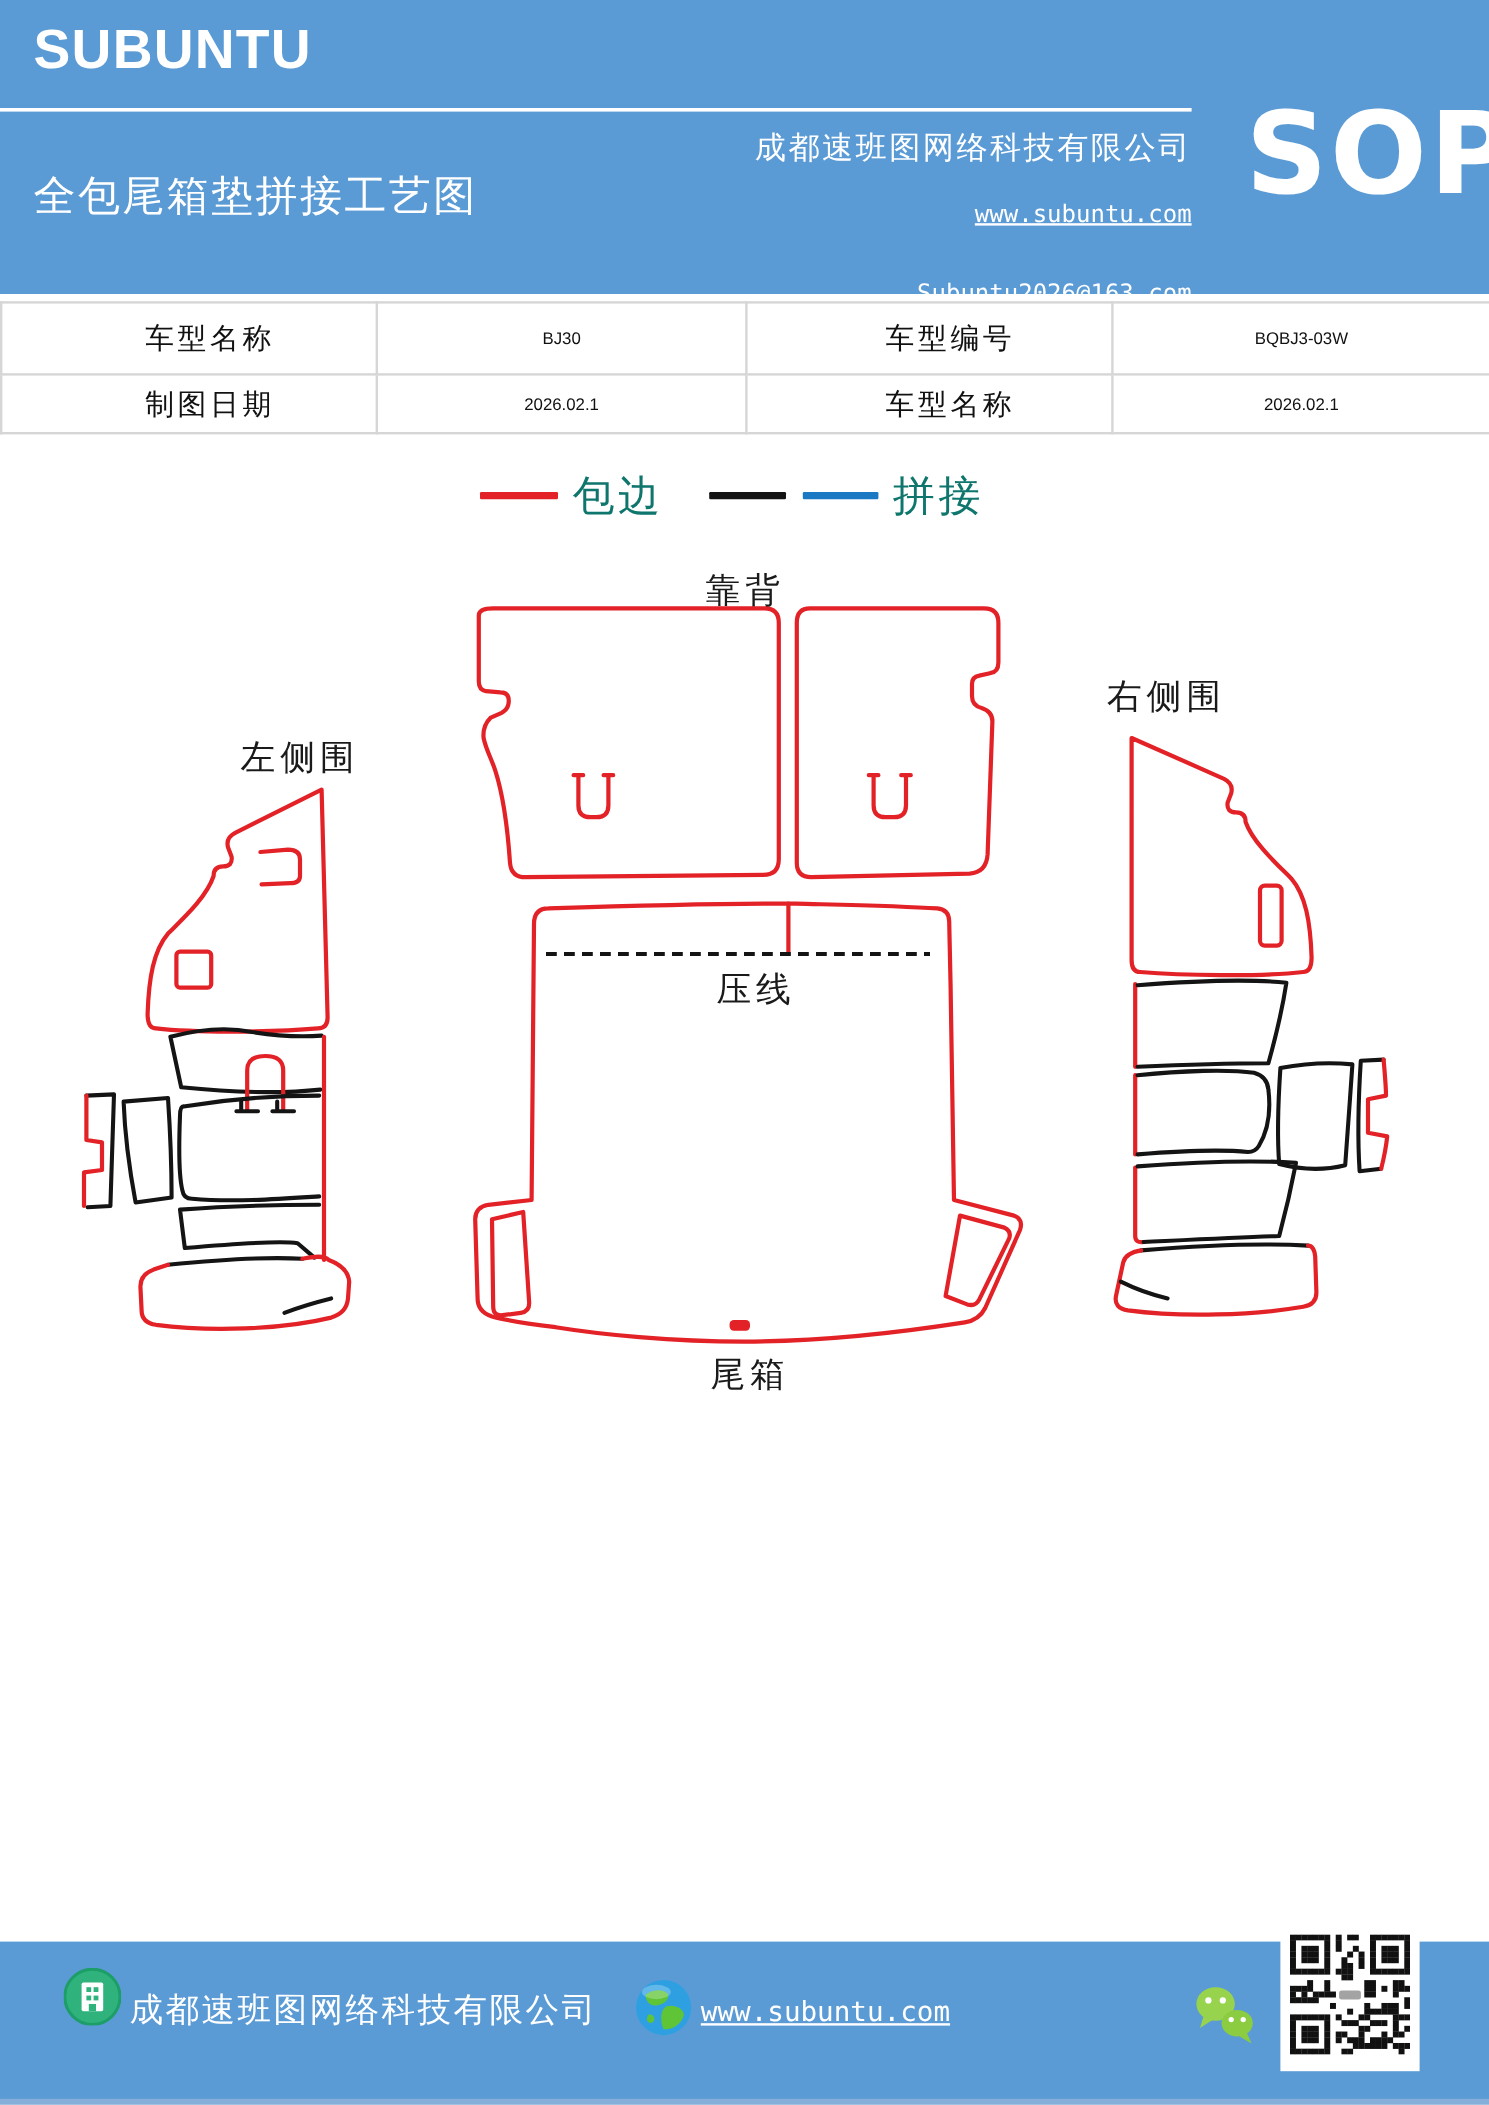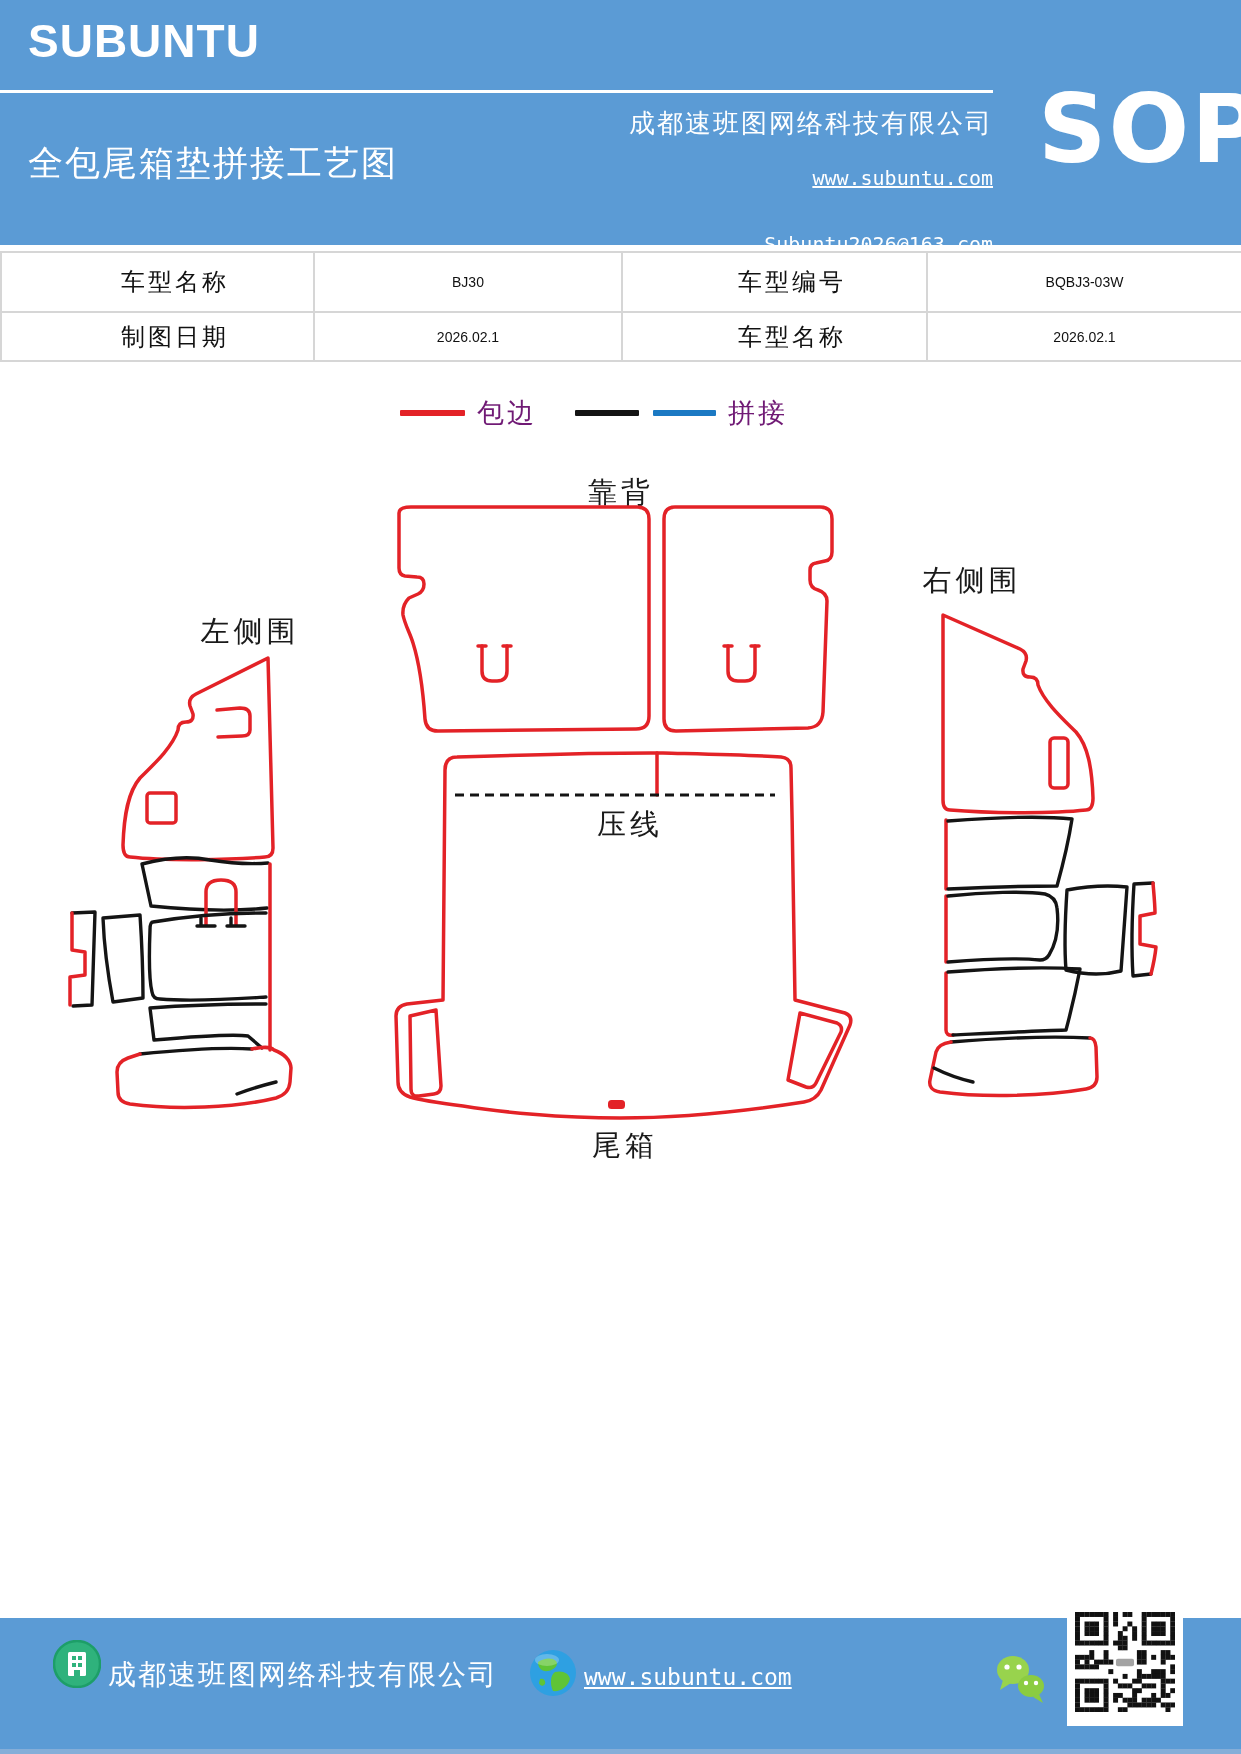--- a/index.html
+++ b/index.html
@@ -27,21 +27,21 @@
   .info-table tr:nth-child(2) td{height:45px;margin-left:22px;}
   .cell-label{font-size:24px;letter-spacing:3px;padding-left:36px;}
   .cell-value{font-size:14px;font-family:"Liberation Sans",sans-serif;}
 
   
   .legend{position:absolute;left:400px;top:399px;height:28px;display:flex;align-items:center;}
   .lg-bar{height:6px;border-radius:1px;}
   .lg-red{width:65px;background:var(--red);}
   .lg-black{width:64px;background:var(--black);margin-left:38px;}
   .lg-blue{width:63px;background:var(--lblue);margin-left:14px;}
-  .lg-text{font-size:27px;color:#701a75;margin-left:12px;letter-spacing:3px;}
+  .lg-text{font-size:35px;color:#0f766e;margin-left:12px;letter-spacing:3px;}
 
   
   .diagram{position:absolute;left:0;top:0;width:1241px;height:1754px;}
   .r{fill:none;stroke:var(--red);stroke-width:3.5;stroke-linejoin:round;stroke-linecap:round;}
   .k{fill:none;stroke:var(--black);stroke-width:3.4;stroke-linejoin:round;stroke-linecap:round;}
   .dash{fill:none;stroke:var(--black);stroke-width:3.2;stroke-dasharray:9 6;}
   .rf{fill:var(--red);stroke:none;}
   .dlabel{font-size:29px;fill:#1a1a1a;text-anchor:middle;letter-spacing:4px;
           font-family:"Liberation Sans",sans-serif;}
 

